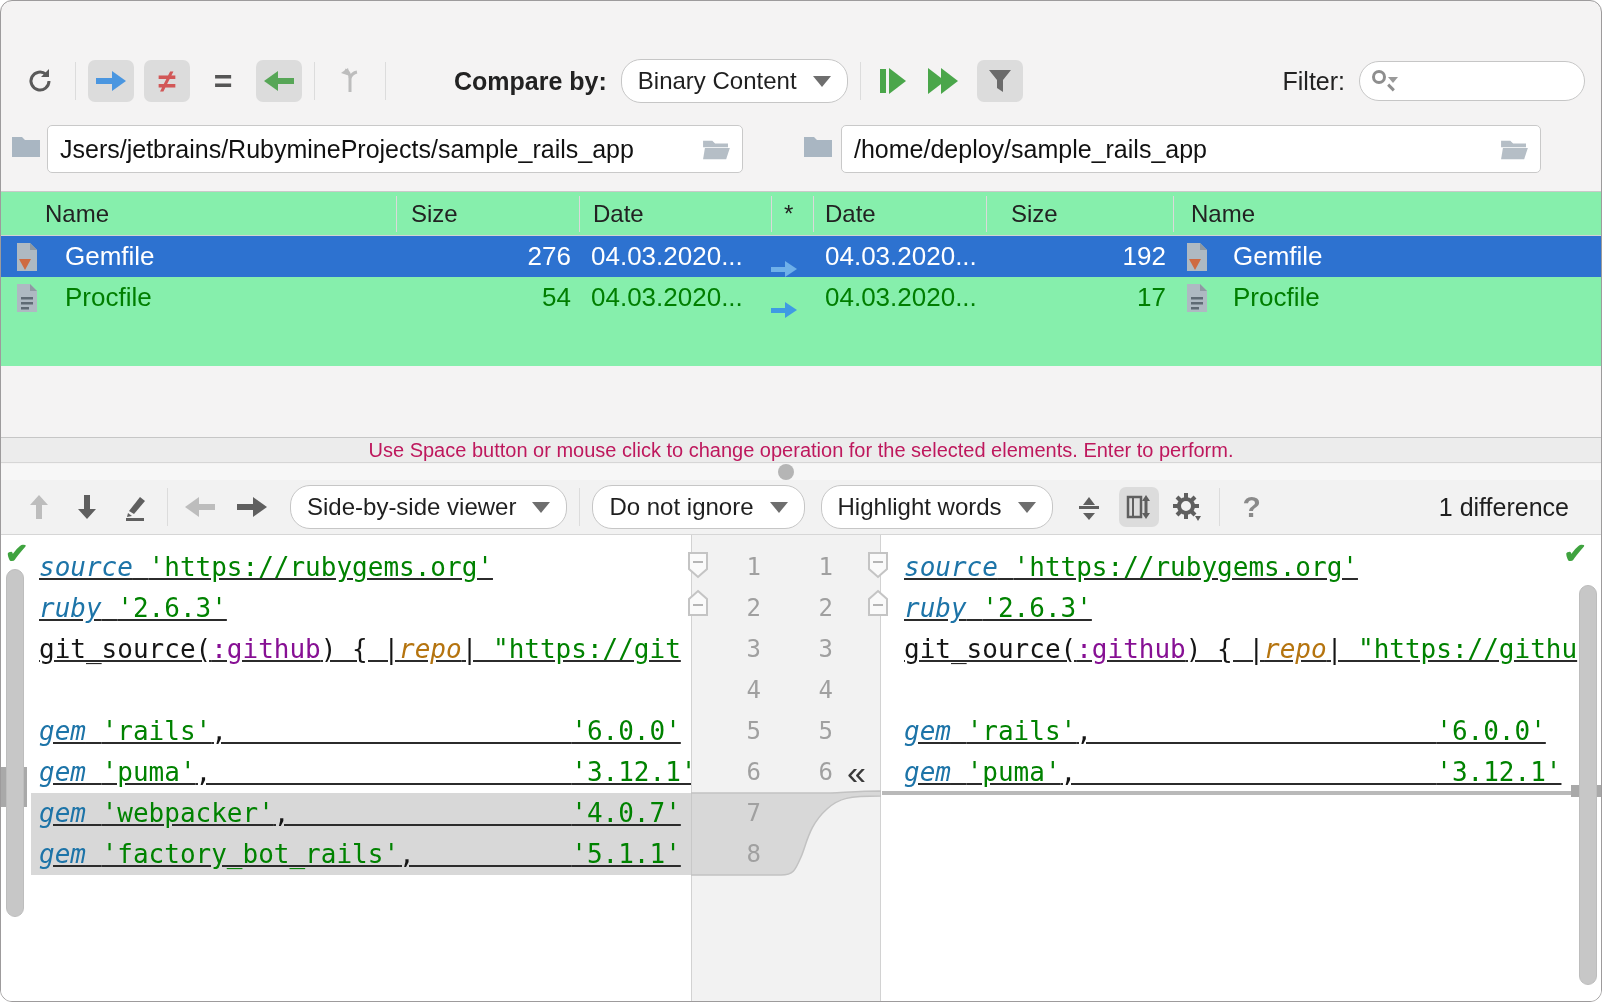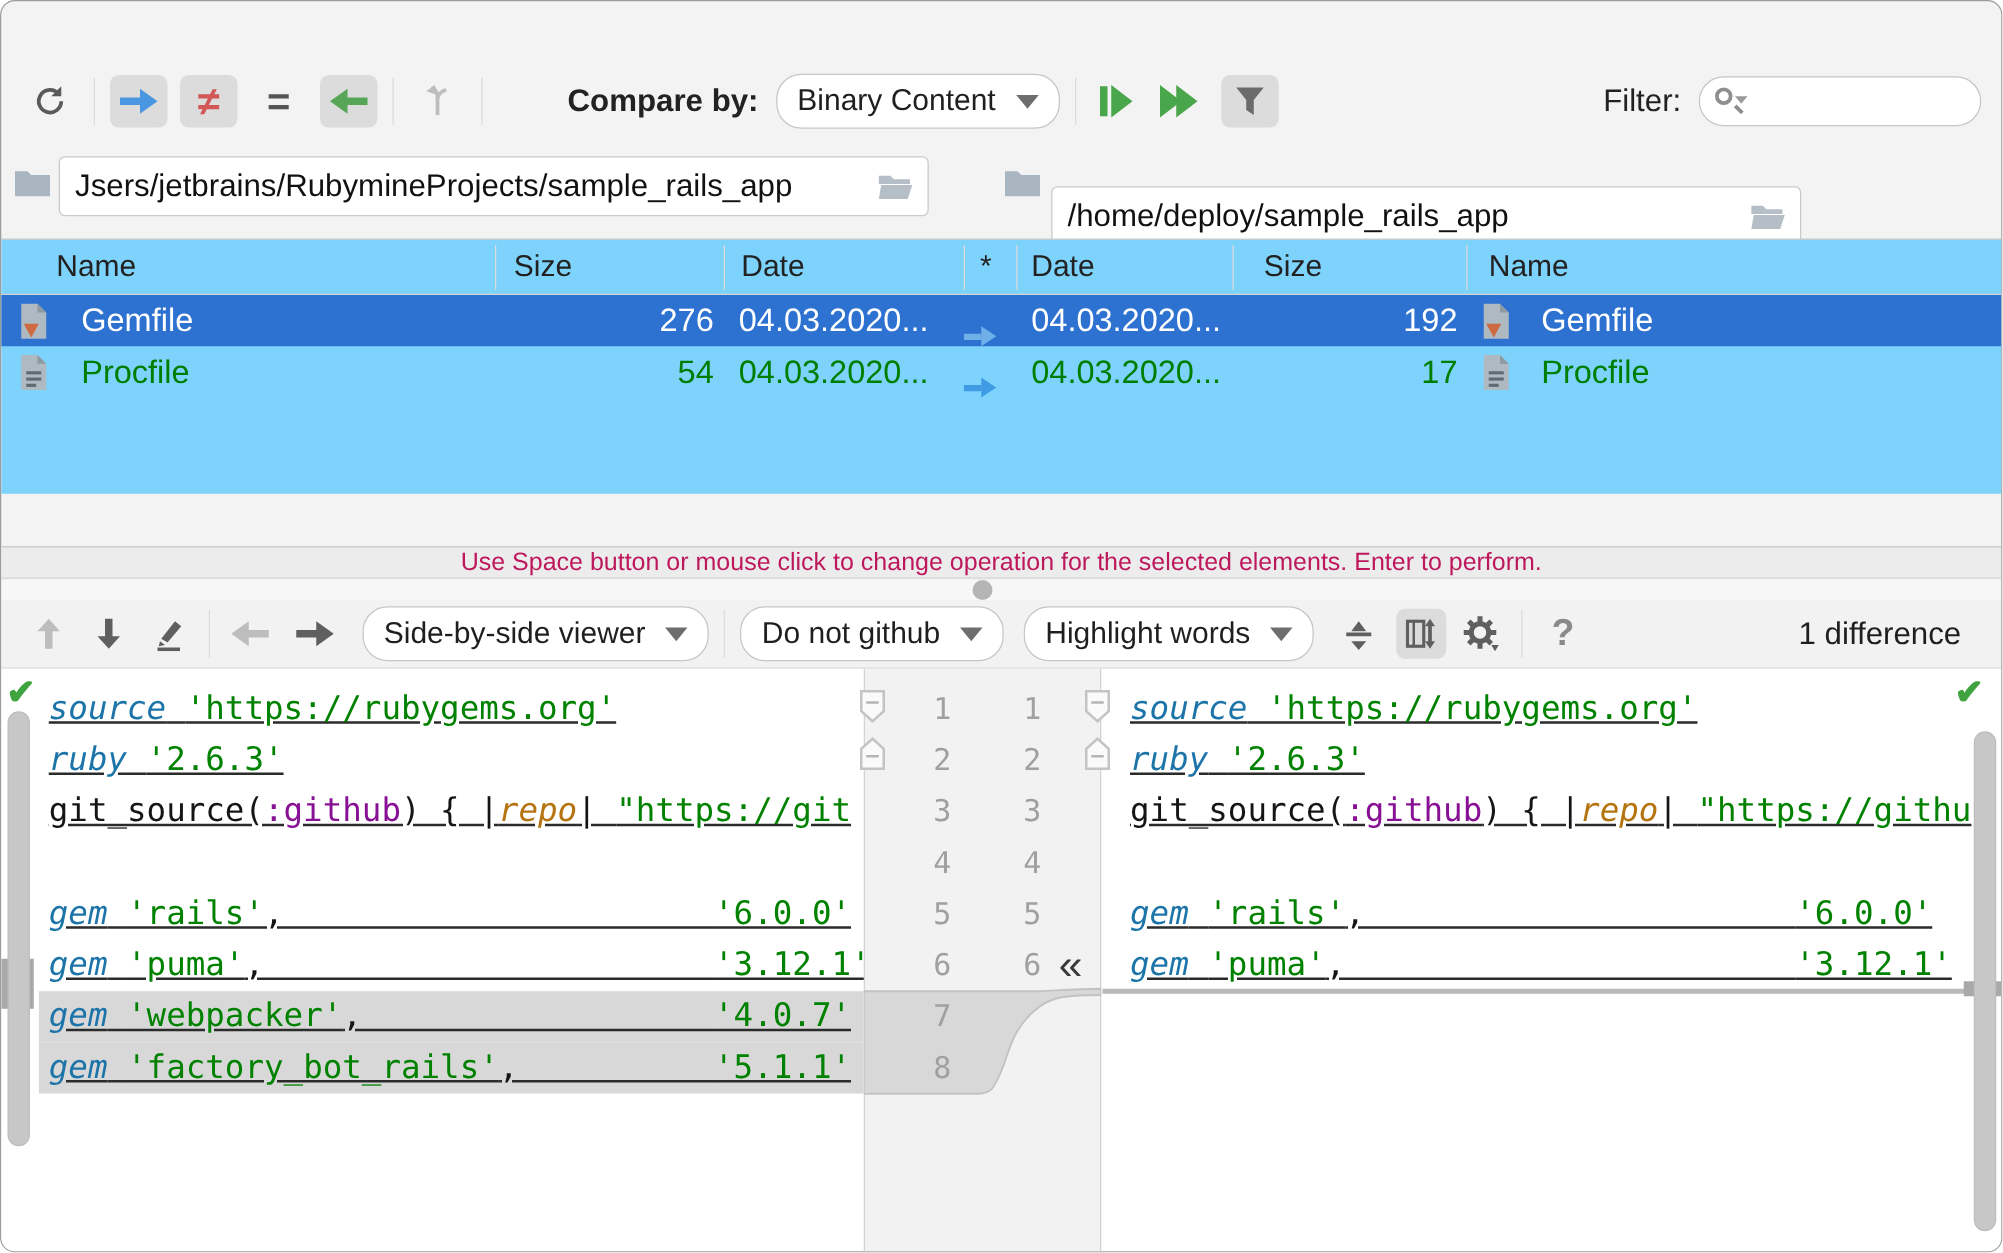--- a/index.html
+++ b/index.html
@@ -42,21 +42,21 @@
   .mag{position:relative;width:26px;height:26px;flex:0 0 26px;}
   .mag i{position:absolute;left:2px;top:2px;width:14px;height:14px;border:3px solid #8e8e8e;border-radius:50%;}
   .mag b{position:absolute;left:17px;top:18px;width:8px;height:3px;background:#8e8e8e;transform:rotate(45deg);}
   .mag s{position:absolute;right:-2px;top:9px;width:0;height:0;border-left:5px solid transparent;border-right:5px solid transparent;border-top:6px solid #9a9a9a;}
   
   .paths{position:absolute;left:0;top:110px;right:0;height:80px;}
   .pfield{position:absolute;top:14px;height:48px;background:#fff;border:1px solid #c9c9c9;border-radius:5px;
     display:flex;align-items:center;padding:0 12px;font-size:25px;color:#111;white-space:nowrap;overflow:hidden;}
   .pfield .txt{flex:1;overflow:hidden;}
   
-  .dirtable{position:absolute;left:0;top:190px;right:0;height:204px;background:#7dd3fc;border-top:1px solid #c9c9c9;}
+  .dirtable{position:absolute;left:0;top:190px;right:0;height:175px;background:#86efac;border-top:1px solid #c9c9c9;}
   .thead{position:relative;height:44px;border-bottom:1px solid #d3d3d3;font-size:24px;color:#222;}
   .thead .h{position:absolute;top:0;height:44px;line-height:44px;}
   .vline{position:absolute;top:4px;height:36px;width:1px;background:#dadada;}
   .trow{position:relative;height:41px;font-size:26px;}
   .trow.sel{background:var(--sel);color:#fff;}
   .trow.grn{color:var(--green);}
   .cell{position:absolute;top:0;height:41px;line-height:41px;white-space:nowrap;overflow:hidden;}
   .r{text-align:right;}
   .ficon{position:absolute;top:6px;width:24px;height:30px;}
   
@@ -176,21 +176,21 @@
     <div class="pfield" style="left:46px;width:696px;">
       <span class="txt">Jsers/jetbrains/RubymineProjects/sample_rails_app</span>
       <svg width="28" height="24" viewBox="0 0 30 26">
         <path d="M1 4 h10 l3 3 h14 v4 h-27 z" fill="#b5bec6"></path>
           <path d="M3 12 h27 l-4 12 h-25 z" fill="#b5bec6"></path>
       </svg>
     </div>
     <svg class="ficon" style="left:802px;top:22px;width:30px;height:26px;" viewBox="0 0 30 26">
       <path d="M1 4 h10 l3 3 h15 v17 h-28 z" fill="#a9b6c2"></path>
     </svg>
-    <div class="pfield" style="left:840px;width:600px;margin-top:24px;">
+    <div class="pfield" style="left:840px;width:700px;">
       <span class="txt">/home/deploy/sample_rails_app</span>
       <svg width="28" height="24" viewBox="0 0 30 26">
         <path d="M1 4 h10 l3 3 h14 v4 h-27 z" fill="#b5bec6"></path>
           <path d="M3 12 h27 l-4 12 h-25 z" fill="#b5bec6"></path>
       </svg>
     </div>
   </div>
 
   <div class="dirtable">
     <div class="thead">
@@ -297,21 +297,21 @@
           <i></i>
           <b></b>
         </span>
     </div>
     <div class="ddl" style="margin-left:18px;">
       <span>Side-by-side viewer</span>
       <span class="caret"></span>
     </div>
     <div class="sep"></div>
     <div class="ddl">
-      <span>Do not github</span>
+      <span>Do not ignore</span>
       <span class="caret"></span>
     </div>
     <div class="ddl" style="margin-left:16px;">
       <span>Highlight words</span>
       <span class="caret"></span>
     </div>
     <div class="icnbtn ena" style="margin-left:16px;">
       <svg width="26" height="28" viewBox="0 0 26 28">
         <path d="M13 12 L7 4 H19 Z" fill="currentColor" transform="rotate(180 13 8)"></path>
         <rect x="3" y="13" width="20" height="3" fill="currentColor"></rect>

